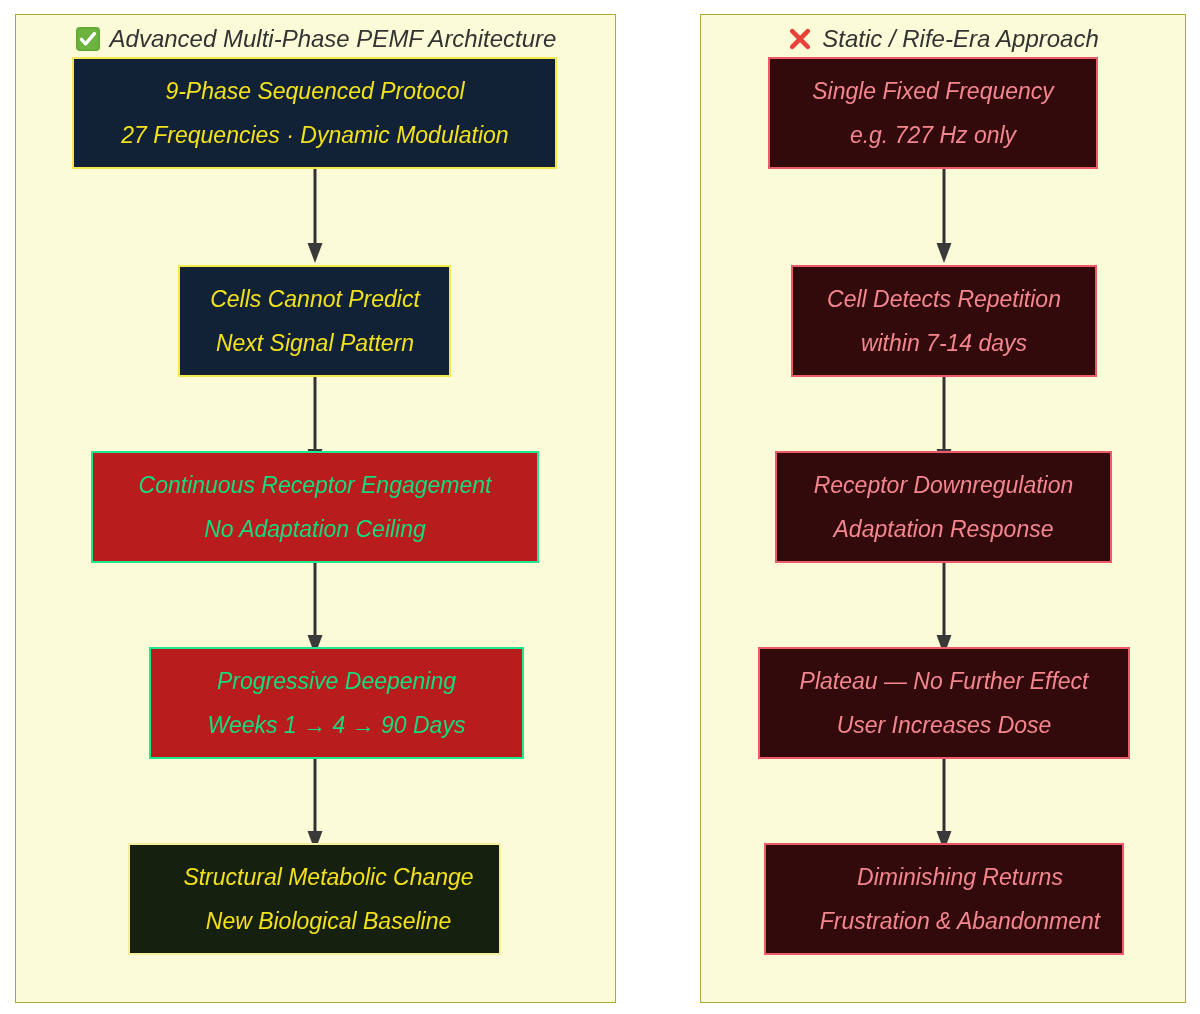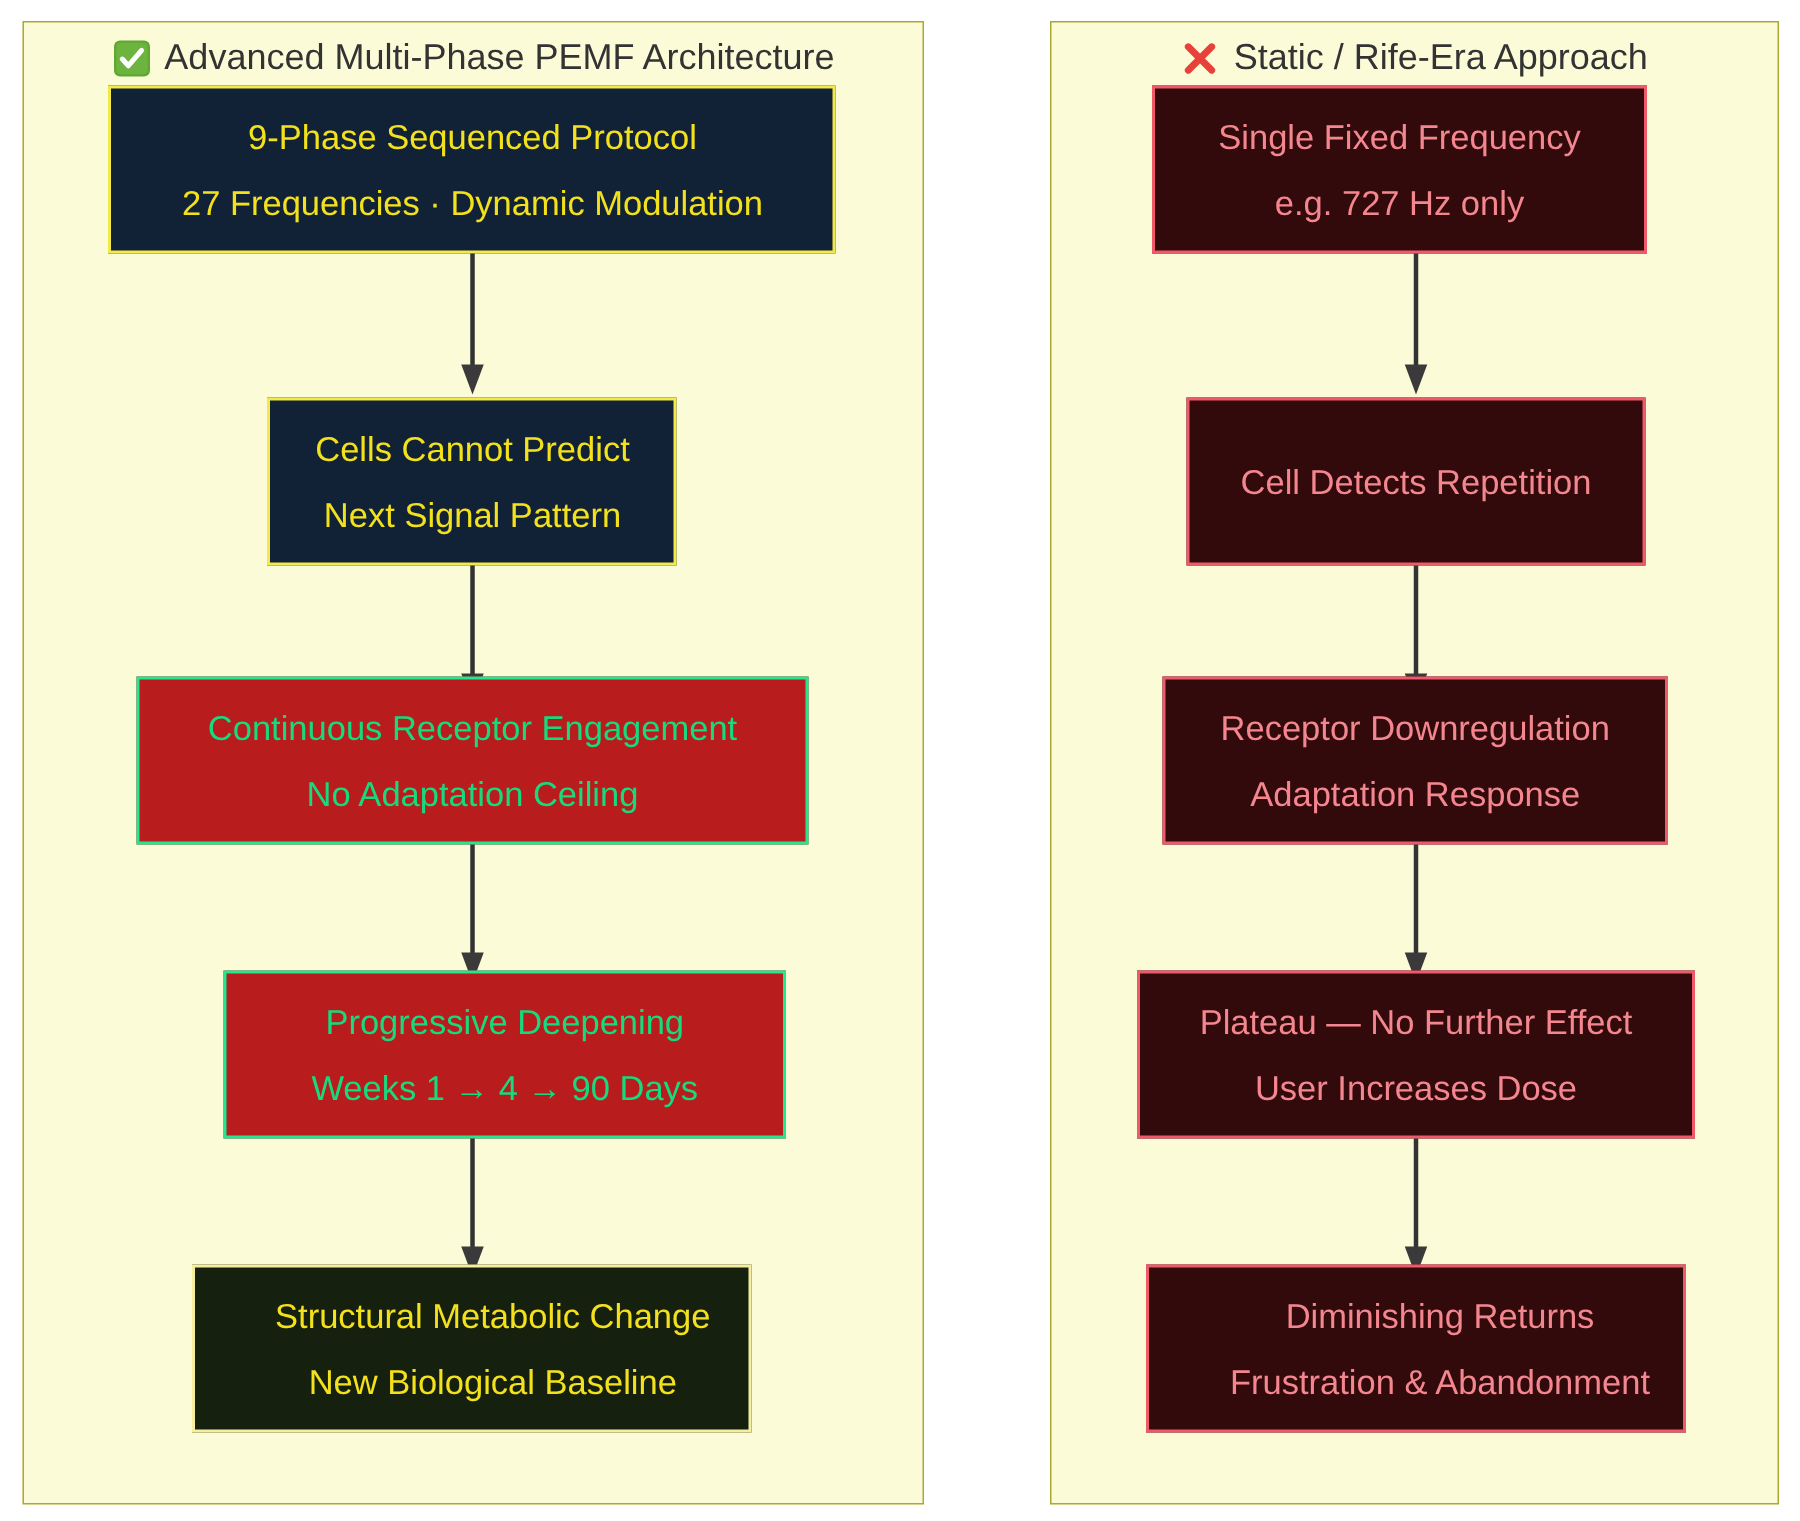--- a/index.html
+++ b/index.html
@@ -12,20 +12,21 @@
     width: 1200px;
     height: 1014px;
     font-family: "Liberation Sans", sans-serif;
     overflow: hidden;
   }
   #canvas {
     position: relative;
     width: 1200px;
     height: 1014px;
     background: #ffffff;
+    font-style: italic;
   }
 
   
   .panel {
     position: absolute;
     background: #fbfbd8;
     border: 1.6px solid #aaaa33;
     box-sizing: border-box;
   }
   #panel-left  { left: 15px;  top: 14px; width: 601px; height: 989px; }
@@ -186,20 +187,21 @@
 
     <div class="connector" style="left:234px; top:154px; height:96px;">
       <svg width="18" height="96" viewBox="0 0 18 96">
         <line x1="9" y1="0" x2="9" y2="78" stroke="#333333" stroke-width="3"></line>
         <polygon points="9,94 1.5,74 16.5,74" fill="#3a3a3a"></polygon>
       </svg>
     </div>
 
     <div class="node n-maroon" style="left:90px; top:250px; width:306px; height:112px;">
       <span class="line1">Cell Detects Repetition</span>
+      <span class="line2">within 7-14 days</span>
     </div>
 
     <div class="connector" style="left:234px; top:362px; height:94px;">
       <svg width="18" height="94" viewBox="0 0 18 94">
         <line x1="9" y1="0" x2="9" y2="76" stroke="#333333" stroke-width="3"></line>
         <polygon points="9,92 1.5,72 16.5,72" fill="#3a3a3a"></polygon>
       </svg>
     </div>
 
     <div class="node n-maroon" style="left:74px; top:436px; width:337px; height:112px;">

